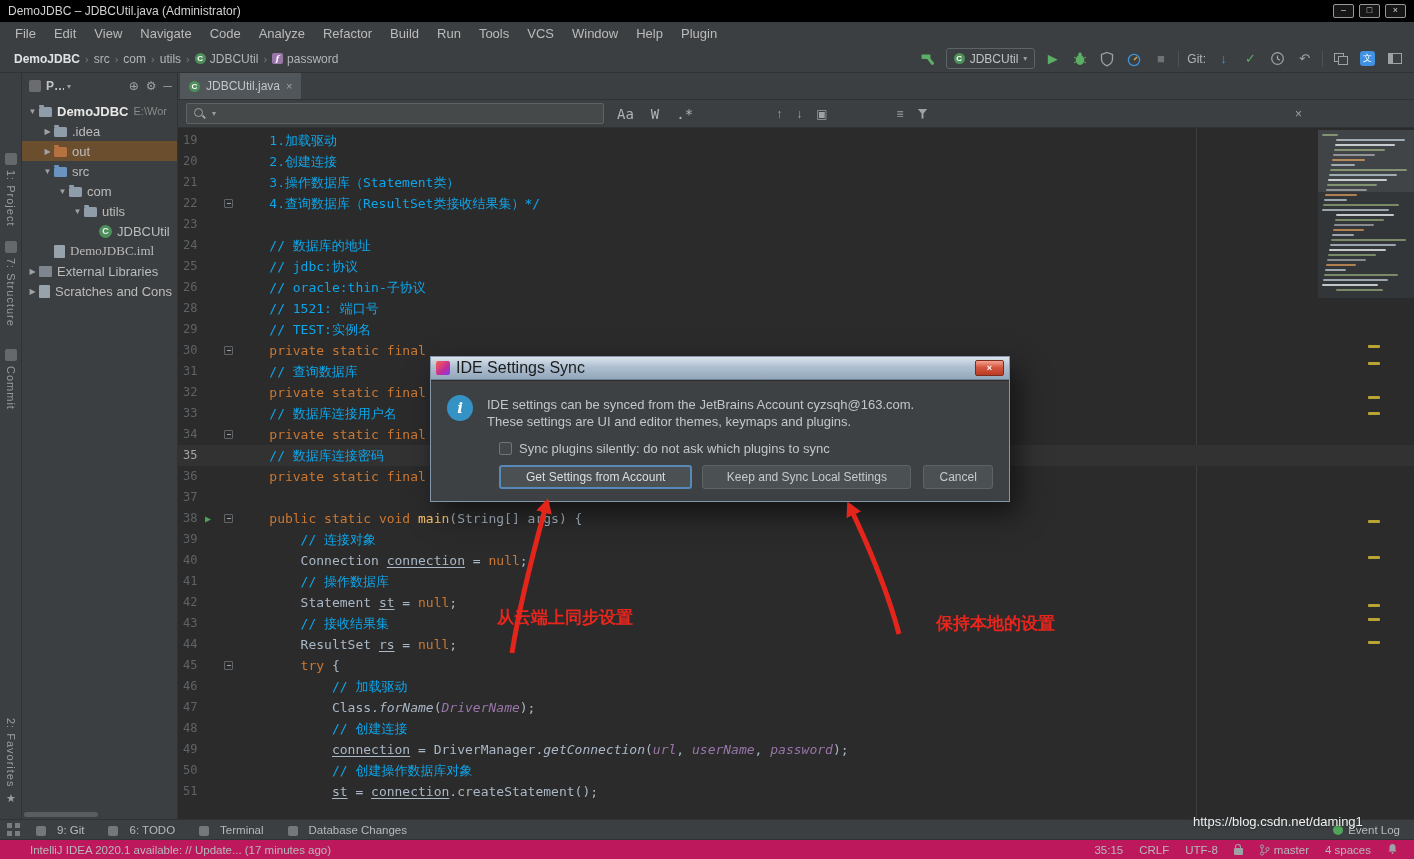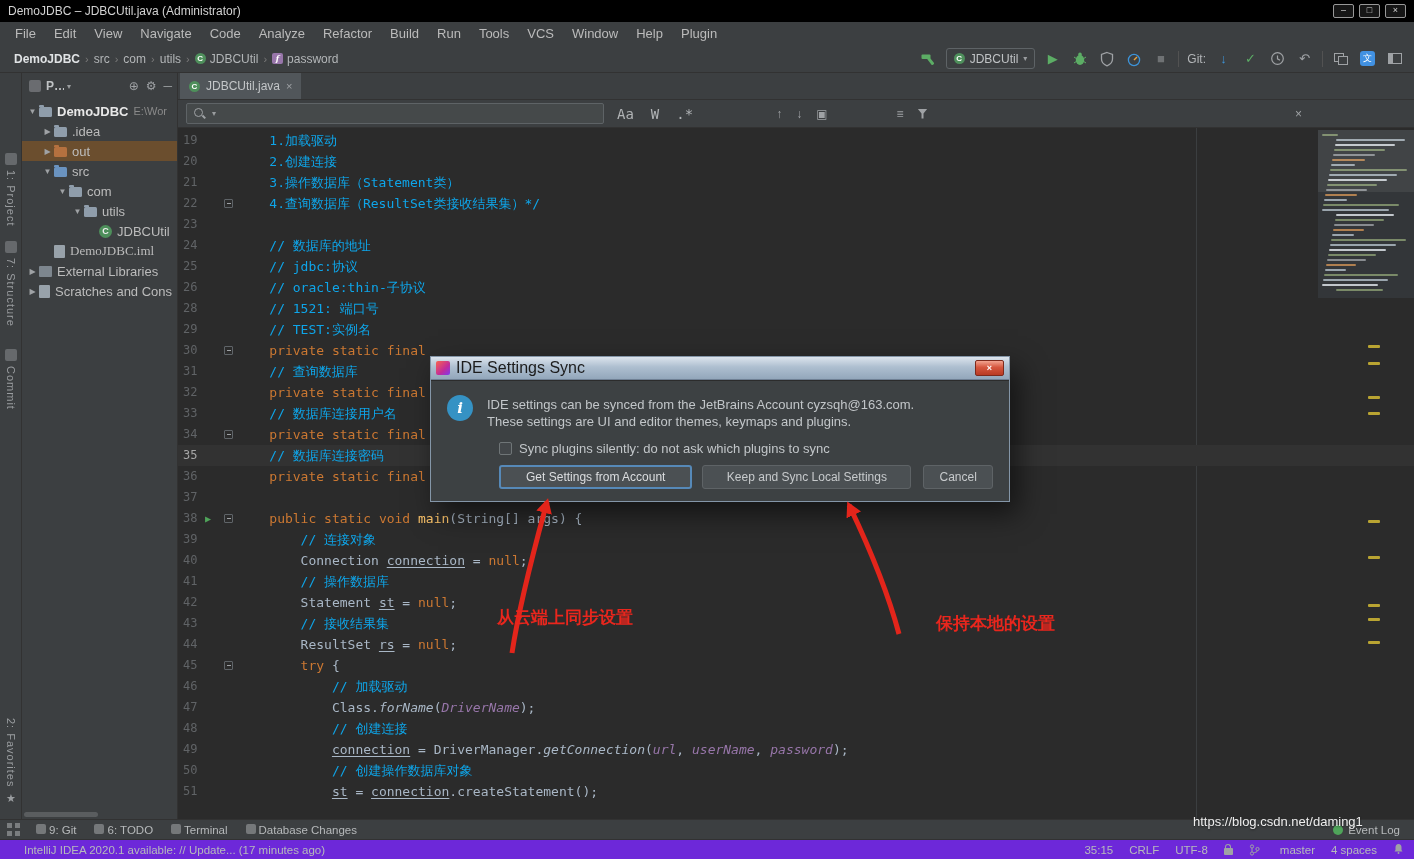--- a/index.html
+++ b/index.html
@@ -155,30 +155,30 @@
   .anno.right{left:936px;top:612px}
 
   
   .bottombar{position:absolute;left:0;bottom:20px;width:100%;height:20px;background:#3c3f41;border-top:1px solid #323232;display:flex;align-items:center;font-size:11.5px;color:#b6b9bb;z-index:6}
   .tool-switcher{position:relative;width:13px;height:13px;margin:0 16px 0 7px}
   .tool-switcher::before{content:"";position:absolute;inset:0;background:
     linear-gradient(#7a7d7f,#7a7d7f) 0 0/5px 5px no-repeat,
     linear-gradient(#7a7d7f,#7a7d7f) 8px 0/5px 5px no-repeat,
     linear-gradient(#7a7d7f,#7a7d7f) 0 8px/5px 5px no-repeat,
     linear-gradient(#7a7d7f,#7a7d7f) 8px 8px/5px 5px no-repeat}
-  .bb-item{display:flex;align-items:flex-start;gap:3px;margin-right:18px}
+  .bb-item{display:flex;align-items:flex-end;gap:11px;margin-right:24px}
   .bb-ico{width:10px;height:10px;background:#75787a;border-radius:2px}
   .event-log{margin-left:auto;display:flex;align-items:center;gap:5px;margin-right:14px}
   .ev-ico{width:10px;height:10px;border-radius:50%;background:#4fa45a}
-  .statusbar{position:absolute;left:0;bottom:0;width:100%;height:20px;background:#6d28d9;border-top:1px solid #323232;display:flex;align-items:center;font-size:11.5px;color:#b6b9bb;padding:0 10px;z-index:6}
+  .statusbar{position:absolute;left:0;bottom:0;width:100%;height:20px;background:#be185d;border-top:1px solid #323232;display:flex;align-items:center;font-size:11.5px;color:#b6b9bb;padding:0 16px;z-index:6}
   .sb-msg{margin-left:14px}
   .sb-right{margin-left:auto;display:flex;align-items:center;gap:16px}
   .lock-icon{width:9px;height:7px;background:#9fa2a5;border-radius:1px;position:relative;margin-top:3px}
   .lock-icon::before{content:"";position:absolute;left:1.5px;top:-4px;width:4px;height:4px;border:1.5px solid #9fa2a5;border-bottom:none;border-radius:3px 3px 0 0}
-  .sb-branch{display:flex;align-items:flex-start;gap:20px}
+  .sb-branch{display:flex;align-items:flex-start;gap:4px}
   .watermark{position:absolute;left:1193px;top:814px;z-index:40;color:rgba(255,255,255,.92);font-size:13px;text-shadow:0 1px 2px rgba(0,0,0,.5)}
 </style>
 </head>
 <body>
 
 <div class="titlebar">
   <span class="title-text">DemoJDBC – JDBCUtil.java (Administrator)</span>
   <div class="win-controls">
     <span class="win-btn g-min"></span>
     <span class="win-btn g-max"></span>

